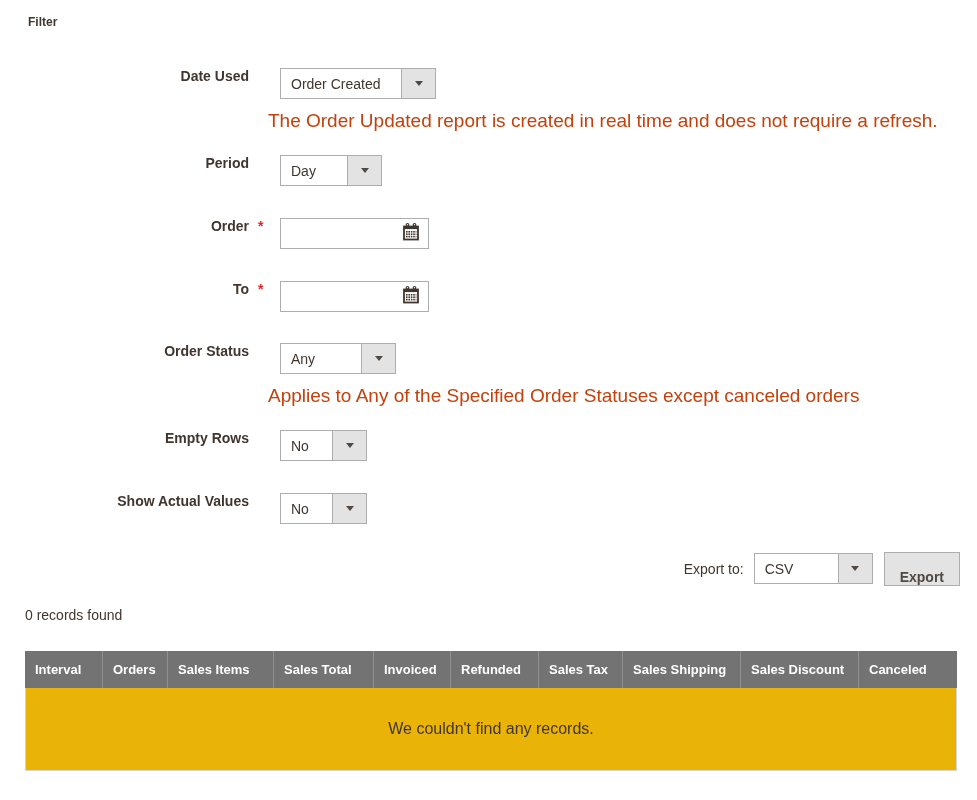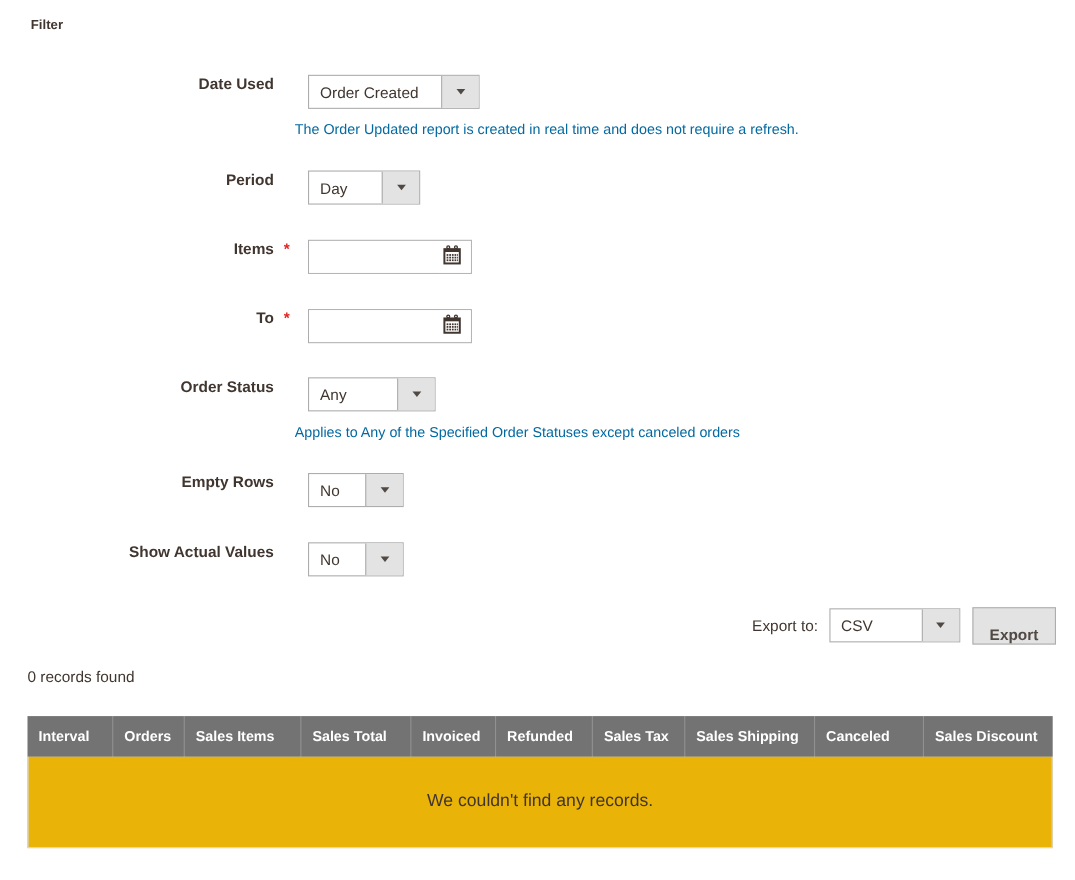--- a/index.html
+++ b/index.html
@@ -14,21 +14,21 @@
 
   .select{display:flex;height:31px;border:1px solid #adadad;background:#fff;box-sizing:border-box;cursor:pointer;}
   .select-value{padding:0 10px;display:flex;align-items:center;font-size:14px;color:#41362f;box-sizing:border-box;}
   .select-arrow{width:33px;background:#e3e3e3;border-left:1px solid #adadad;display:flex;align-items:center;justify-content:center;}
   .tri{width:0;height:0;border-left:4px solid transparent;border-right:4px solid transparent;border-top:5px solid #514943;}
 
   .date-wrap{display:flex;width:149px;height:31px;border:1px solid #adadad;box-sizing:border-box;background:#fff;}
   .date-input{flex:1;min-width:0;border:none;outline:none;padding:0 6px;font-family:"Liberation Sans","DejaVu Sans",sans-serif;font-size:14px;color:#41362f;}
   .cal-btn{width:34px;display:flex;align-items:center;justify-content:center;background:#fff;border:none;cursor:pointer;padding:0;}
 
-  .note{position:absolute;left:268px;font-size:13px;color:#0369a1;}
+  .note{position:absolute;left:268px;font-size:19px;color:#c2410c;}
 
   .export-row{position:absolute;top:553px;right:17px;display:flex;align-items:center;height:31px;}
   .export-label{font-size:14px;color:#41362f;margin-right:10px;}
   .export-btn{margin-left:11px;height:31px;padding:16px 15px;background:#e3e3e3;border:1px solid #adadad;font-family:inherit;font-weight:600;font-size:14px;color:#514943;cursor:pointer;}
 
   .records{position:absolute;top:607px;left:25px;font-size:14px;color:#41362f;}
 
   .grid{position:absolute;top:651px;left:25px;width:932px;}
   .grid-header{display:flex;background:#737373;height:37px;}
   .gh{display:flex;align-items:center;padding:0 10px;color:#fff;font-size:13px;font-weight:bold;box-sizing:border-box;border-left:1px solid rgba(255,255,255,0.22);cursor:pointer;}
@@ -59,21 +59,21 @@
     <span class="req"></span>
     <div class="select">
       <span class="select-value" style="width:66px">Day</span>
       <span class="select-arrow">
           <i class="tri"></i>
         </span>
     </div>
   </div>
 
   <div class="row" style="top:218px">
-    <div class="lbl">Items</div>
+    <div class="lbl">Order</div>
     <span class="req">*</span>
     <div class="date-wrap">
       <input class="date-input" type="text" value="" style="">
       <button class="cal-btn">
         <span>
           <svg width="20" height="20" viewBox="0 0 20 20">
             <circle cx="6.5" cy="2.8" r="1.3" fill="none" stroke="#41362f" stroke-width="1.2"></circle>
             <circle cx="13.5" cy="2.8" r="1.3" fill="none" stroke="#41362f" stroke-width="1.2"></circle>
             <rect x="3" y="4.5" width="14" height="13" fill="none" stroke="#41362f" stroke-width="1.8"></rect>
             <rect x="3" y="4.5" width="14" height="2.6" fill="#41362f"></rect>
@@ -185,21 +185,21 @@
   <div class="grid">
     <div class="grid-header">
       <div class="gh" style="width:77px">Interval</div>
       <div class="gh" style="width:65px">Orders</div>
       <div class="gh" style="width:106px">Sales Items</div>
       <div class="gh" style="width:100px">Sales Total</div>
       <div class="gh" style="width:77px">Invoiced</div>
       <div class="gh" style="width:88px">Refunded</div>
       <div class="gh" style="width:84px">Sales Tax</div>
       <div class="gh" style="width:118px">Sales Shipping</div>
+      <div class="gh" style="width:118px">Sales Discount</div>
       <div class="gh" style="width:99px">Canceled</div>
-      <div class="gh" style="width:118px">Sales Discount</div>
     </div>
     <div class="grid-body">
       <span>We couldn't find any records.</span>
     </div>
   </div>
 
 </div>
 
 </body></html>

